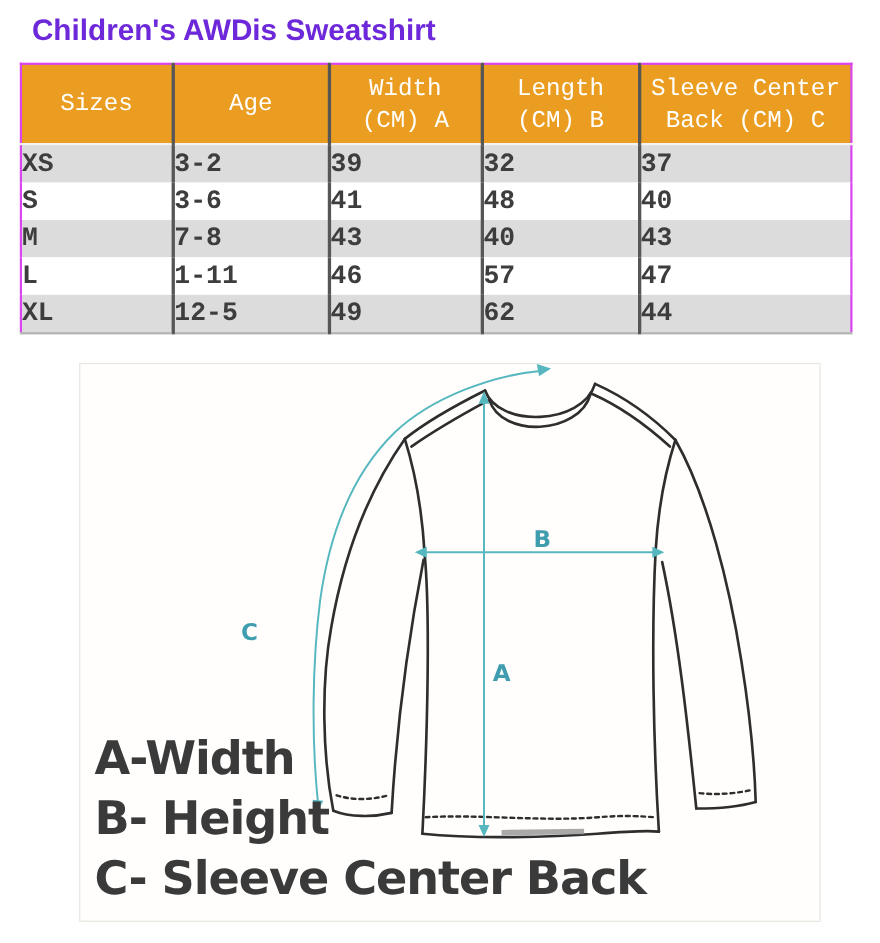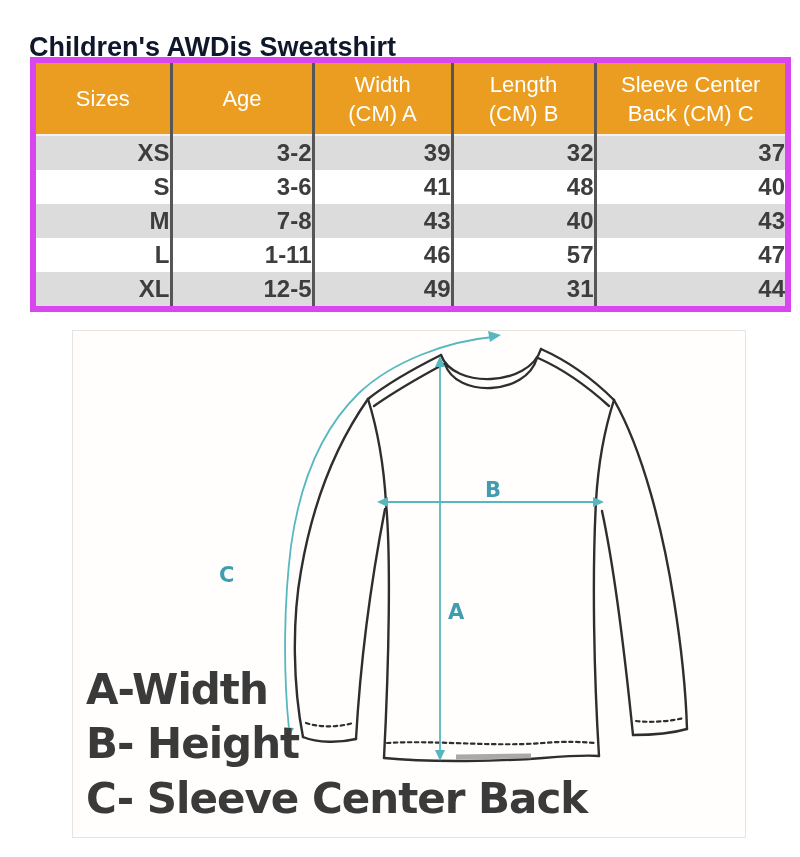--- a/index.html
+++ b/index.html
@@ -9,36 +9,37 @@
   }
   :root{
     --header-bg:#EA9D20;
     --row-alt-bg:#DCDCDC;
     --measure-teal:#56B8BE;
     --label-teal:#3F9DAF;
     --cell-text:#3D3D3D;
   }
   .page-title{
     position:absolute;left:29px;top:12px;
-    font-size:27px;font-weight:bold;color:#0f172a;letter-spacing:0px;margin-top:20px;
+    font-size:27px;font-weight:bold;color:#6d28d9;letter-spacing:0px;
   }
   table.size-table{
-    position:absolute;left:30px;top:57px;width:755px;
+    position:absolute;left:18px;top:57px;width:755px;
     border-collapse:collapse;table-layout:fixed;
-    border:6px solid #d946ef;
+    border:2px solid #d946ef;
+    font-family:Liberation Mono, monospace;
   }
   table.size-table th{
     background:var(--header-bg);color:#ffffff;font-weight:normal;
     font-size:22px;height:71px;text-align:center;vertical-align:middle;
     border-bottom:2px solid #f2f2f2;padding:0;
   }
   table.size-table th .th-line{display:block;line-height:29px;}
   table.size-table td{
     font-size:24px;font-weight:bold;color:var(--cell-text);
-    text-align:right;vertical-align:middle;height:34px;padding:0;
+    text-align:left;vertical-align:middle;height:34px;padding:0;
   }
   table.size-table th + th, table.size-table td + td{
     border-left:3px solid #565656;
   }
   tr.row-gray td{background:var(--row-alt-bg);}
   tr.row-white td{background:#ffffff;}
   tr.last-row td{border-bottom:2px solid #b3b3b3;}
   .diagram{
     position:absolute;left:72px;top:330px;width:672px;height:506px;
     background:#fffefd;border:1px solid #e7e3de;box-sizing:content-box;
@@ -119,21 +120,21 @@
       <td>L</td>
       <td>1-11</td>
       <td>46</td>
       <td>57</td>
       <td>47</td>
     </tr>
     <tr class="row-gray last-row">
       <td>XL</td>
       <td>12-5</td>
       <td>49</td>
-      <td>31</td>
+      <td>62</td>
       <td>44</td>
     </tr>
   </tbody>
 </table>
 
 <div class="diagram">
   <svg width="672" height="506" viewBox="0 0 672 506">
 
     <g>
 

